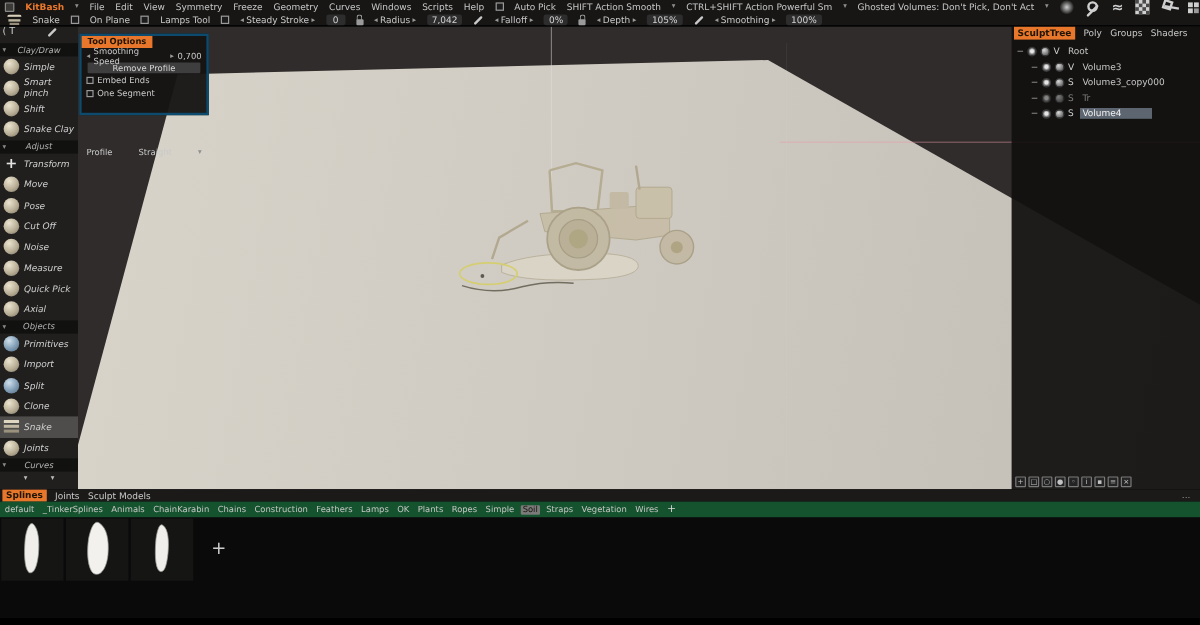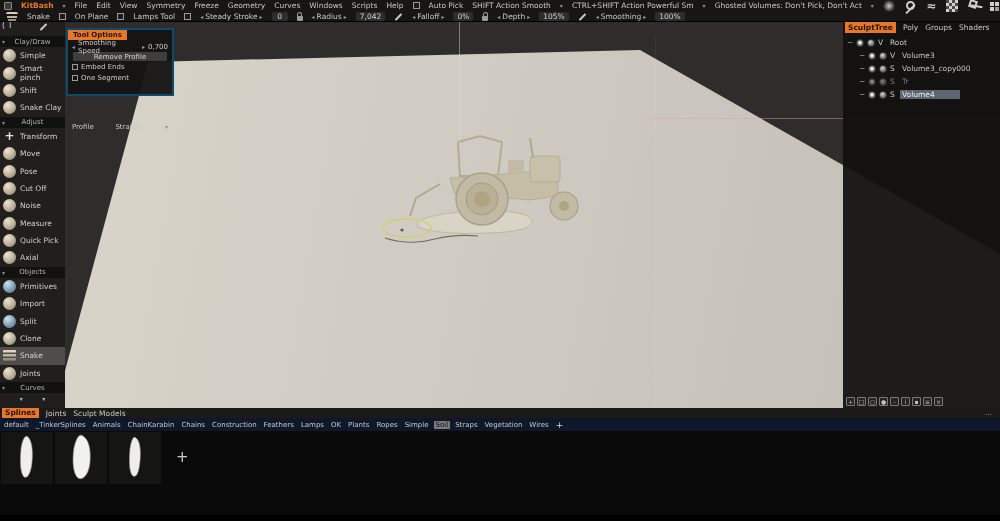--- a/index.html
+++ b/index.html
@@ -53,21 +53,21 @@
   
   .toolopts { position:absolute; left:66px; top:28px; width:108px; height:68px; background:rgba(22,21,20,0.96); border:2px solid #0c4a6e; z-index:26; font-size:7px; }
   .to-tab { position:absolute; left:0; top:0; height:10px; padding:0 5px; background:#e8772b; color:#201505; font-weight:bold; line-height:10px; }
   .to-body { position:absolute; left:0; top:11px; width:100%; }
   .to-row { height:11px; display:flex; align-items:center; gap:3px; padding:0 4px; color:#c9c9c9; }
   .to-btn { margin:0 5px; height:9px; background:#3e3e3e; border-radius:1px; color:#d6d6d6; display:flex; align-items:center; justify-content:center; }
   .to-chk { width:6px; height:6px; border:1px solid #9a9a9a; background:#151515; }
   .to-profile { justify-content:space-between;margin-top:38px; }
 
   
-  .lefttb { position:absolute; left:0; top:22px; width:65px; height:386px; background:#201f1e; z-index:20; padding-top:14px; }
+  .lefttb { position:absolute; left:0; top:22px; width:65px; height:386px; background:#201f1e; z-index:20; padding-top:14px;font-style:italic; }
   .sechead { height:11px; background:#111110; color:#b2b2b2; display:flex; align-items:center; justify-content:center; position:relative; font-size:7px; }
   .sechead .sarr { position:absolute; left:2px; color:#8a8a8a; font-size:6px; }
   .tbitem { height:17.4px; display:flex; align-items:center; gap:4px; padding-left:3px; color:#cfcfcf; }
   .tbitem.sel { background:#4e4d4b; }
   .sph { width:13px; height:13px; border-radius:50%; background:radial-gradient(circle at 35% 30%, #ece4d0, #b9af97 55%, #7d7461); flex:0 0 auto; }
   .sph.blue { background:radial-gradient(circle at 35% 30%, #cfe0ec, #7f9cb4 55%, #4e6a80); }
   .sph.cross { background:none; color:#e4e4e4; font-size:12px; line-height:13px; text-align:center; font-weight:bold; }
   .sph.waves { border-radius:2px; background:
      linear-gradient(#ded6c0,#ded6c0) 0 1px/13px 2.5px no-repeat,
      linear-gradient(#c0b8a2,#c0b8a2) 0 5px/13px 2.5px no-repeat,
@@ -90,21 +90,21 @@
   .tname.selname { background:#5d6670; color:#f0f0f0; min-width:60px; }
   .treefoot { position:absolute; left:3px; bottom:4px; display:flex; gap:2px; }
   .tfic { width:9px; height:9px; border:1px solid #7a7a7a; border-radius:1px; color:#c2c2c2; font-size:6px; display:flex; align-items:center; justify-content:center; background:#242424; }
 
   
   .bottom { position:absolute; left:0; top:408px; width:1000px; height:113px; background:#0a0a0a; z-index:28; }
   .btabs { position:absolute; left:0; top:0; width:1000px; height:10px; background:#1b1a19; display:flex; align-items:center; gap:7px; padding-left:2px; }
   .btab { color:#c9c9c9; }
   .btab.active { background:#e8772b; color:#201505; font-weight:bold; padding:0 3px; height:10px; line-height:10px; }
   .bmore { position:absolute; right:8px; top:0; color:#9a9a9a; }
-  .bcats { position:absolute; left:0; top:10px; width:1000px; height:13px; background:#0f172a; display:flex; align-items:center; gap:3px; padding-left:2px; font-size:7px; }
+  .bcats { position:absolute; left:0; top:10px; width:1000px; height:13px; background:#14532d; display:flex; align-items:center; gap:3px; padding-left:2px; font-size:7px; }
   .bcat { color:#c6c6c6; padding:0 2px; }
   .bcat.active { background:#7a7a7a; color:#16110a; border-radius:1px; }
   .bcat.addcat { color:#d8d8d8; font-size:9px; }
   .thumbs { position:absolute; left:1px; top:24px; display:flex; gap:2px; }
   .thumb { width:52px; height:52px; background:#151514; display:flex; align-items:center; justify-content:center; }
   .addthumb { position:absolute; left:176px; top:40px; color:#cccccc; font-size:15px; }
 </style>
 </head>
 <body>
 

